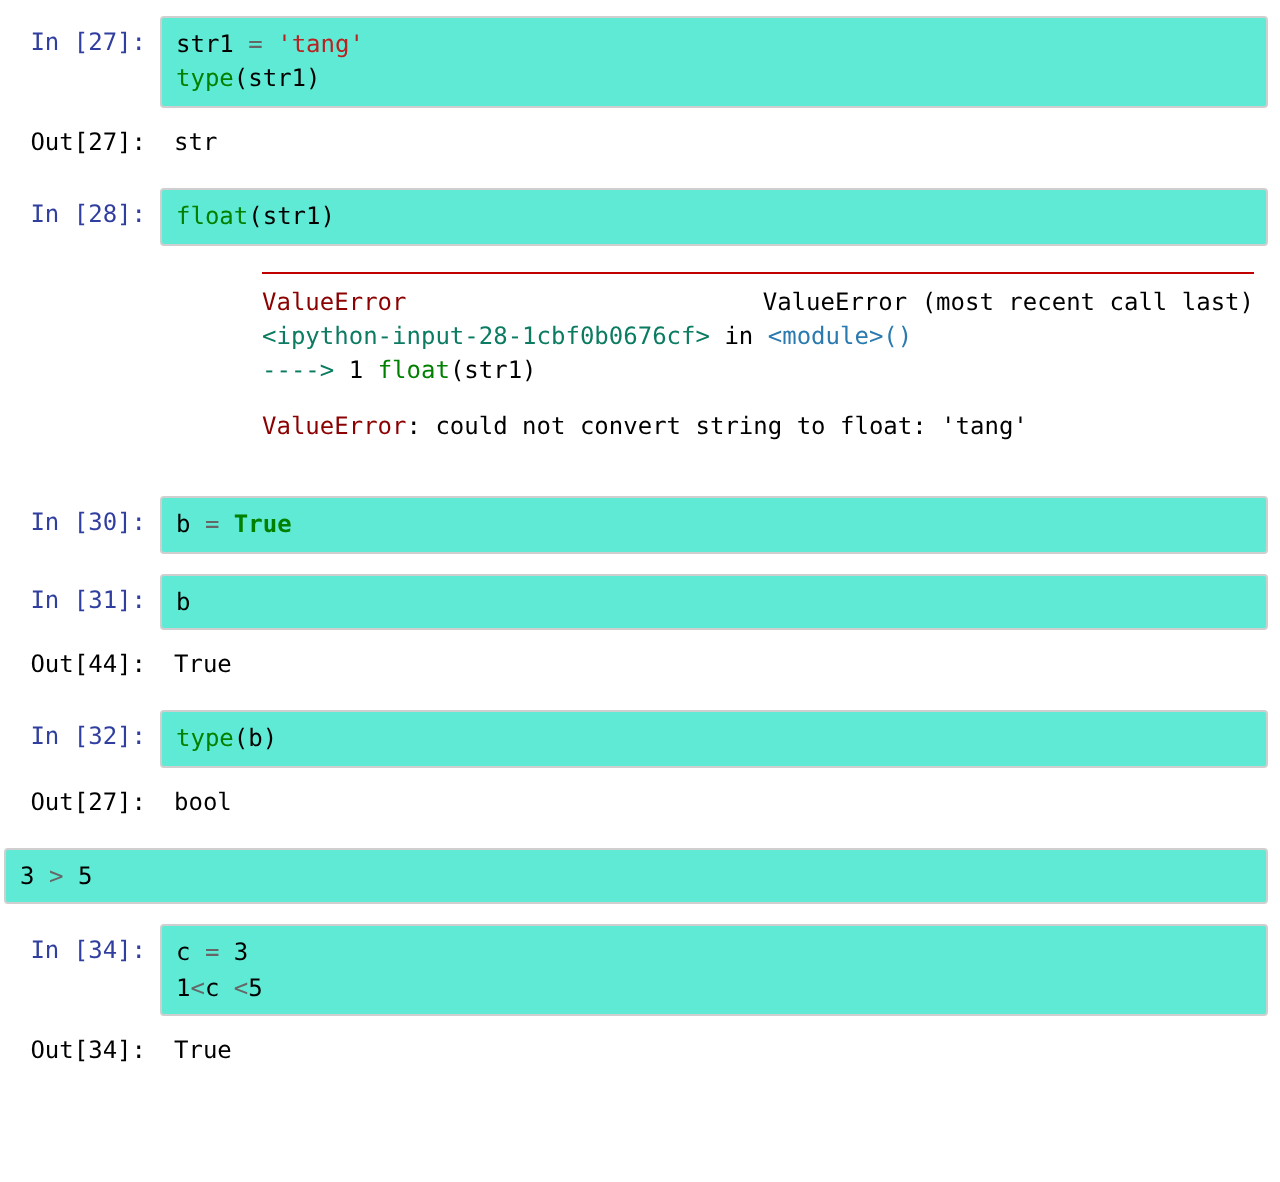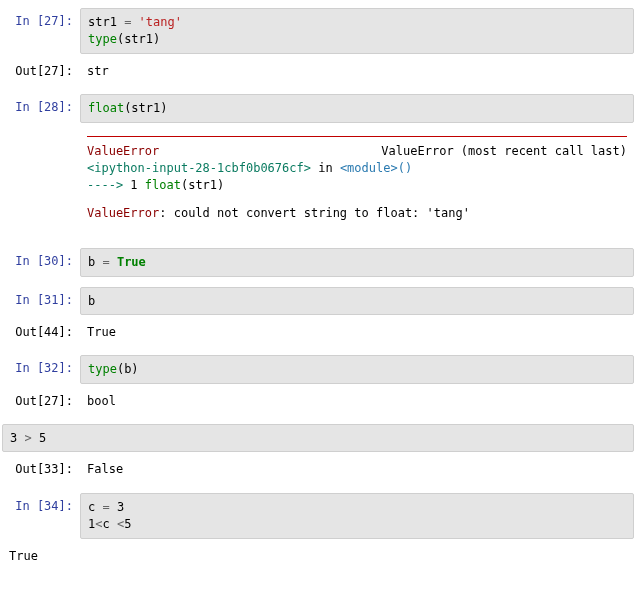--- a/index.html
+++ b/index.html
@@ -28,21 +28,21 @@
   .prompt-in { color: #303F9F; }
   .prompt-out { color: #000000; }
   .area {
     flex: 1;
     padding: 5px 7px 4px 7px;
     line-height: 1.45;
     font-family: monospace;
     box-sizing: border-box;
   }
   .code-area {
-    background: #e5e5e5;
+    background: #5eead4;
     border: 1px solid #cfcfcf;
     border-radius: 2px;
     white-space: pre;
   }
   .out-area {
     white-space: pre;
   }
   .spacer { height: 6px; }
 
   
@@ -82,21 +82,21 @@
     <div class="area out-area">str</div>
   </div>
   <div class="spacer"></div>
 
   <div class="cell">
     <div class="prompt prompt-in">In  [28]:</div>
     <div class="area code-area"><span class="bi">float</span><span class="var">(str1)</span></div>
   </div>
   <div class="cell">
     <div class="prompt"></div>
-    <div class="area out-area" style="white-space:normal;">
+    <div class="area out-area" style="white-space:normal;margin-left:44px;">
       <hr class="hr-red">
       <div style="display:flex; justify-content:space-between;">
         <span class="tb-err">ValueError</span>
         <span class="tb-label">ValueError (most recent call last)</span>
       </div>
       <div>
         <span class="tb-file">&lt;ipython-input-28-1cbf0b0676cf&gt;</span><span> in </span><span class="tb-mod">&lt;module&gt;</span><span class="tb-mod">()</span>
       </div>
       <div>
         <span class="tb-arrow">----&gt; </span><span class="tb-ln">1 </span><span><span class="bi">float</span><span class="var">(str1)</span></span>
@@ -131,28 +131,25 @@
   </div>
   <div class="cell">
     <div class="prompt prompt-out">Out[27]:</div>
     <div class="area out-area">bool</div>
   </div>
   <div class="spacer"></div>
 
   <div class="cell">
     <div class="area code-area"><span class="var">3</span><span class="var"> </span><span class="op">&gt;</span><span class="var"> </span><span class="var">5</span></div>
   </div>
-  <div class="cell">
-    <div class="prompt prompt-out">Out[33]:</div>
-    <div class="area out-area">False</div>
-  </div>
   <div class="spacer"></div>
 
   <div class="cell">
     <div class="prompt prompt-in">In  [34]:</div>
     <div class="area code-area"><span class="var">c </span><span class="op">=</span><span class="var"> </span><span class="var">3</span>
 <span class="var">1</span><span class="op">&lt;</span><span class="var">c </span><span class="op">&lt;</span><span class="var">5</span></div>
   </div>
   <div class="cell">
+    <div class="prompt prompt-out">Out[34]:</div>
     <div class="area out-area">True</div>
   </div>
 
 </div>
 
 </body></html>

